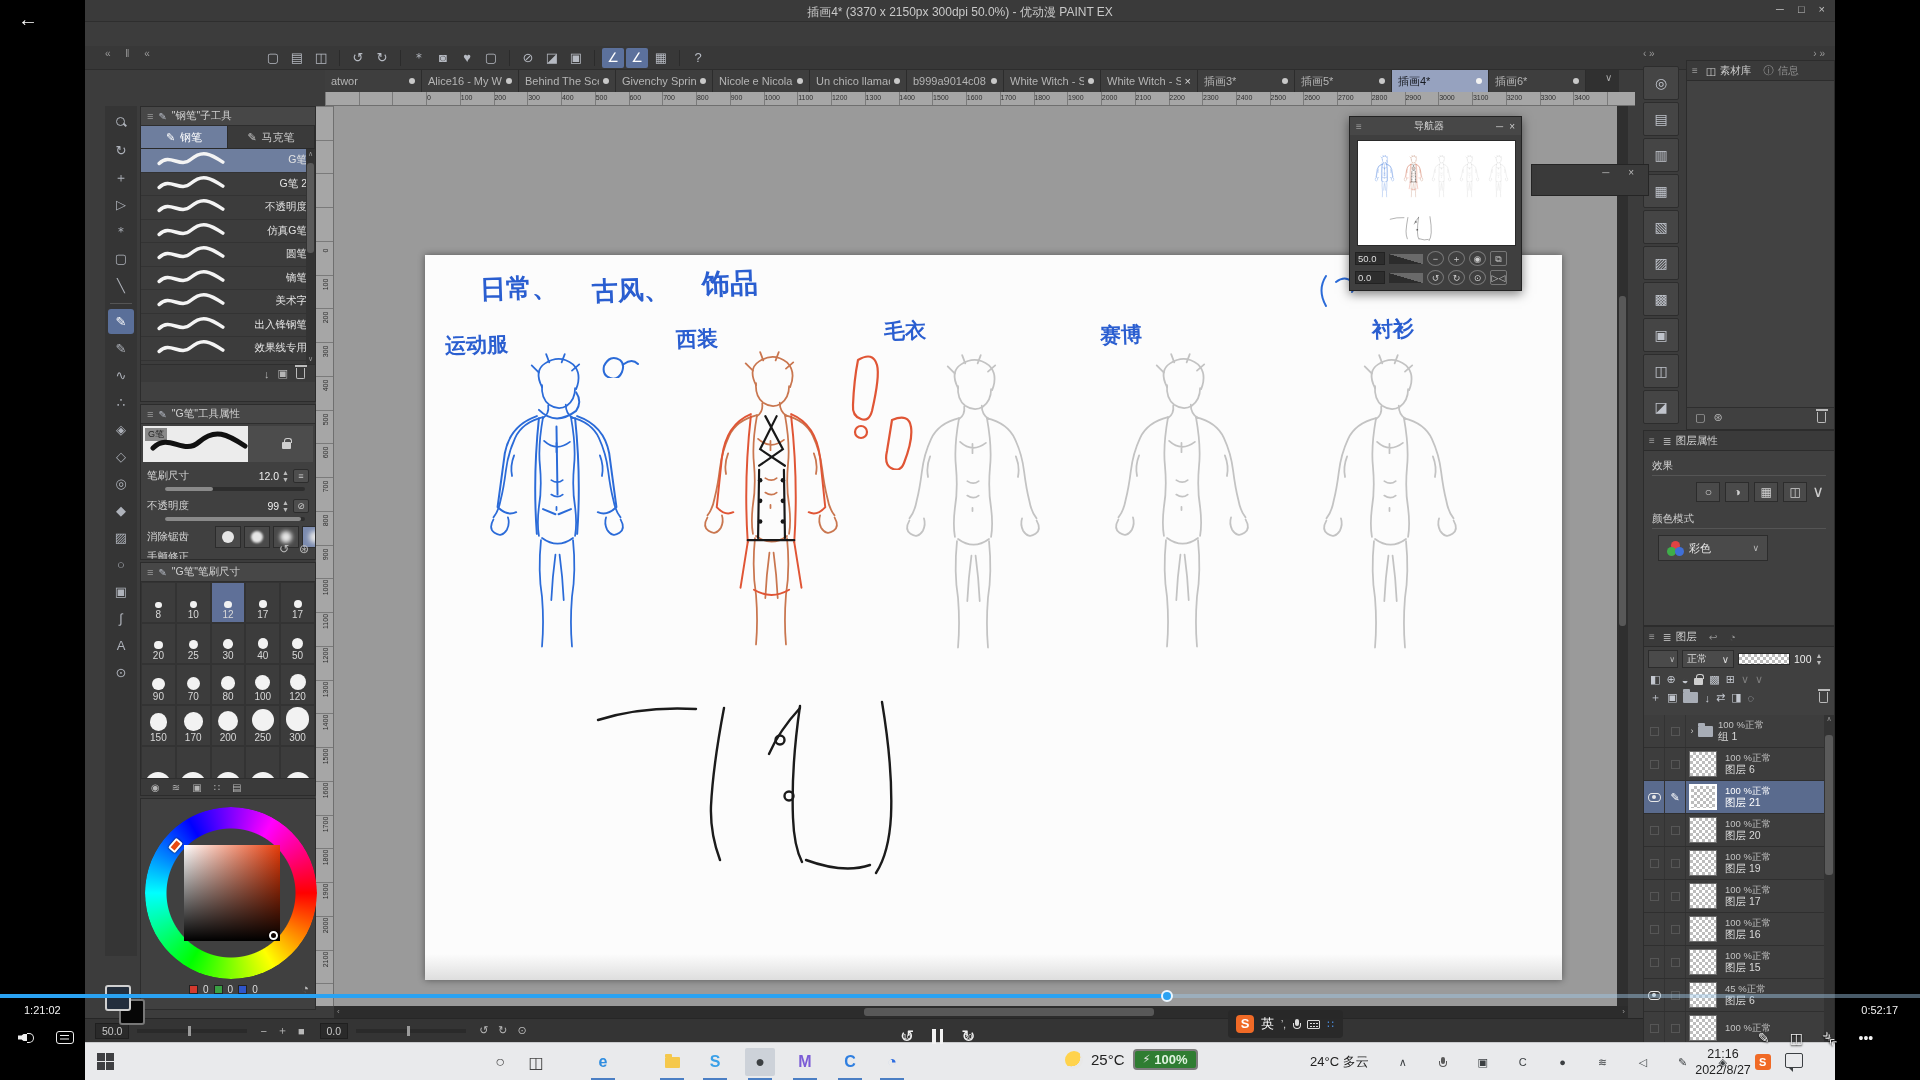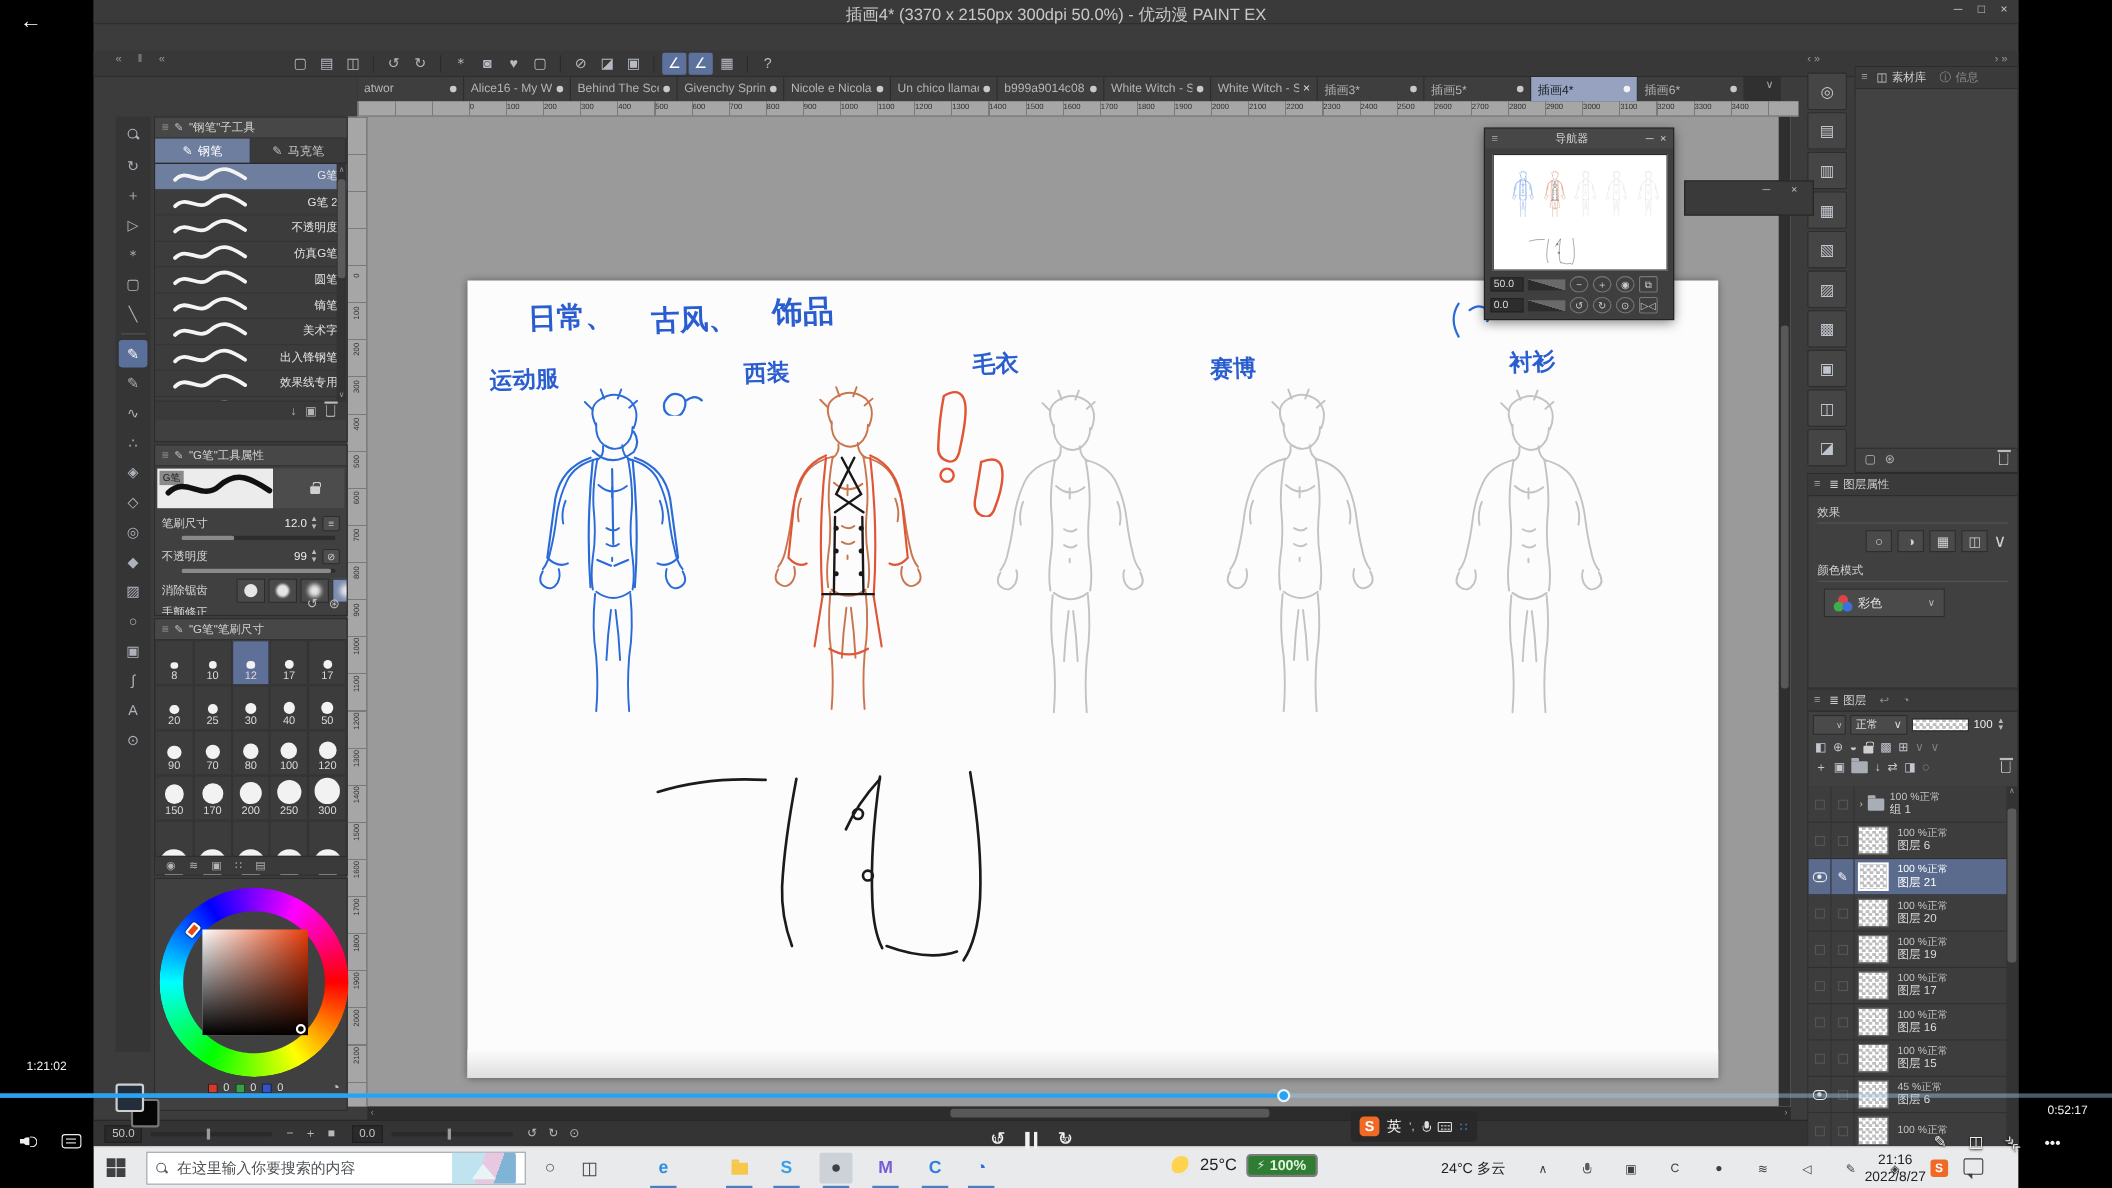--- a/index.html
+++ b/index.html
@@ -4,21 +4,21 @@
 <style>
   html,body{margin:0;padding:0;background:#000;}
   #stage{position:relative;width:1920px;height:1080px;background:#000;overflow:hidden;
          font-family:"Liberation Sans","DejaVu Sans",sans-serif;color:#ccc;-webkit-font-smoothing:antialiased;}
   #stage *{box-sizing:border-box;}
 
   
   #desktop{position:absolute;left:85px;top:0;width:1750px;height:1080px;background:#3c3c3c;overflow:hidden;}
 
   #titlebar{position:absolute;left:0;top:0;width:100%;height:22px;background:#3a3a3a;border-bottom:1px solid #2e2e2e;}
-  #title-text{position:absolute;width:100%;text-align:center;top:4px;font-size:15px;color:#c9c9c9;}
+  #title-text{position:absolute;width:100%;text-align:center;top:4px;font-size:12px;color:#c9c9c9;}
   .winbtns{position:absolute;right:10px;top:3px;display:flex;gap:14px;}
   .winbtn{font-size:11px;color:#c2c2c2;cursor:default;}
 
   #menubar{position:absolute;left:0;top:22px;width:100%;height:24px;background:#3d3d3d;display:flex;align-items:center;padding-left:18px;border-bottom:1px solid #323232;}
   .menu-item{font-size:12.5px;color:#d6d6d6;padding:0 11px;line-height:24px;}
 
   #cmdbar{position:absolute;left:0;top:46px;width:100%;height:24px;background:#383838;display:flex;align-items:center;padding-left:176px;border-bottom:1px solid #2d2d2d;}
   .cmd-icon{width:22px;height:20px;margin:0 1px;text-align:center;line-height:20px;font-size:13px;color:#b6bac2;border-radius:2px;}
   .cmd-icon.on{background:#5c719c;color:#fff;}
   .cmd-sep{width:1px;height:16px;background:#2b2b2b;margin:0 6px;}
@@ -245,21 +245,21 @@
   #tb-clock{position:absolute;left:1598px;top:3px;width:80px;text-align:center;font-size:12.5px;color:#222;line-height:1.3;}
   #tb-balloon{position:absolute;left:1700px;top:10px;width:18px;height:15px;border:1.6px solid #3c4043;border-radius:2px;background:#e9eaec;}
   #tb-balloon::after{content:"";position:absolute;left:2px;bottom:-5px;border-left:5px solid transparent;border-right:0 solid transparent;border-top:5px solid #3c4043;}
 
   
   #back-arrow{position:absolute;left:18px;top:8px;font-size:20px;color:#fff;z-index:50;}
   #progress-wrap{position:absolute;left:0;top:994px;width:1920px;height:4px;background:rgba(160,200,230,.45);z-index:60;}
   #progress-fill{height:100%;background:#2aa2f2;}
   #progress-handle{position:absolute;top:-4px;width:12px;height:12px;border-radius:50%;background:#2aa2f2;border:2px solid #eaf6ff;}
   .ptime{position:absolute;font-size:11px;color:#f2f2f2;z-index:60;text-shadow:0 1px 2px #000;}
-  #pt-left{left:24px;top:964px;}
+  #pt-left{left:24px;top:1004px;}
   #pt-right{right:22px;top:1004px;}
   #pc-left{position:absolute;left:18px;top:1030px;display:flex;gap:22px;align-items:center;z-index:60;}
   #pc-center{position:absolute;left:900px;top:1026px;display:flex;gap:18px;align-items:center;z-index:60;color:#f2f2f2;}
   .seek-ico{position:relative;font-size:17px;color:#f2f2f2;}
   .seek-ico .n{position:absolute;left:3px;top:7px;font-size:7px;}
   #pc-right{position:absolute;left:1758px;top:1030px;display:flex;gap:20px;align-items:center;z-index:60;color:#f2f2f2;font-size:14px;}
   .pr-ico{text-shadow:0 1px 2px #000;}
   #ime-bar{position:absolute;left:1228px;top:1010px;height:28px;background:rgba(40,40,40,.92);border-radius:4px;display:flex;align-items:center;gap:7px;padding:0 8px;z-index:60;}
   #ime-logo{width:18px;height:18px;background:#f06a26;color:#fff;font-weight:bold;font-size:13px;border-radius:4px;text-align:center;line-height:18px;}
   #ime-lang{color:#fff;font-size:13px;}
@@ -1174,25 +1174,20 @@
       </div>
     </div>
 
     <div id="taskbar">
       <div id="start-btn">
           <i></i>
           <i></i>
           <i></i>
           <i></i>
         </div>
-      <div id="search-box">
-        <span class="i-mag"></span>
-        <span class="ph">在这里输入你要搜索的内容</span>
-        <span id="search-thumb"></span>
-      </div>
       <div id="taskapps">
           <div class="tb-app" style="left: 400px; color: rgb(85, 85, 85);">○</div>
           <div class="tb-app" style="left: 436px; color: rgb(68, 68, 68);">◫</div>
           <div class="tb-app running" style="left: 503px; color: rgb(47, 141, 224);">e</div>
           <div class="tb-app running" style="left: 572px;">
             <span class="i-folder yellow"></span>
           </div>
           <div class="tb-app running" style="left: 615px; color: rgb(58, 160, 232);">S</div>
           <div class="tb-app running active" style="left: 660px; color: rgb(60, 64, 67);">●</div>
           <div class="tb-app running" style="left: 705px; color: rgb(123, 92, 214);">M</div>

